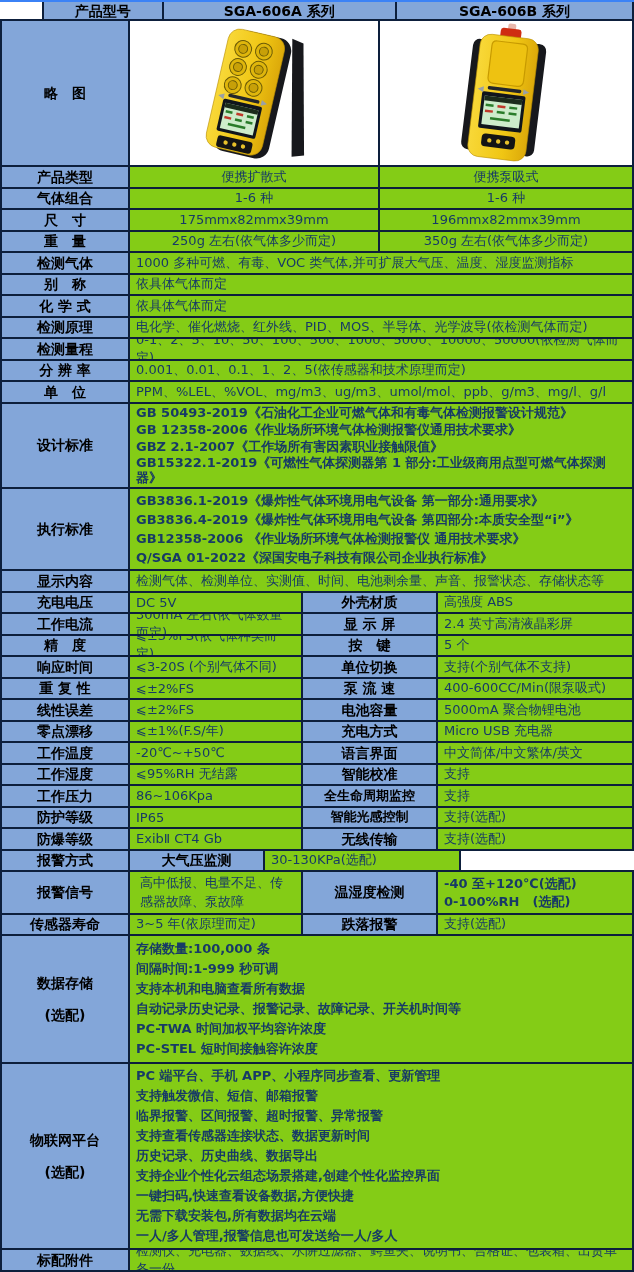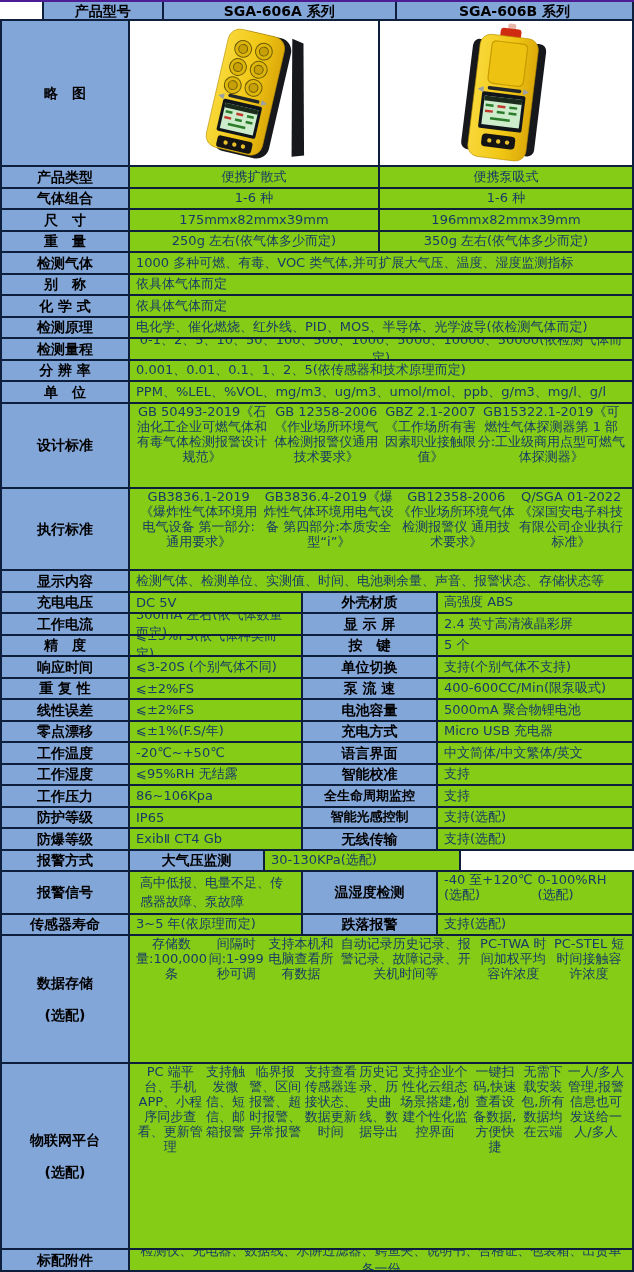--- a/index.html
+++ b/index.html
@@ -1,29 +1,29 @@
 <!DOCTYPE html>
 <html lang="zh"><head>
 <meta charset="utf-8">
 <style>
   * { box-sizing: border-box; margin: 0; padding: 0; }
   html,body { background:#ffffff; }
   body { font-family:"DejaVu Sans","Liberation Sans",sans-serif; }
 
   .sheet { width:634px; }
   .row  { display:flex; border-bottom:2px solid #0d1f3c; }
-  .row:first-child { border-top:2px solid #4c1d95;padding-left:42px; }
+  .row:first-child { border-top:2px solid #3b82f6;padding-left:42px; }
   .c { border-right:2px solid #0d1f3c; display:flex; align-items:center; overflow:hidden; }
   .c:first-child { border-left:2px solid #0d1f3c; }
 
   
   .w-lab  { width:130px; }
   .w-a    { width:250px; }
   .w-b    { width:254px; }
-  .w-span { width:504px;text-align:center; }
+  .w-span { width:504px; }
   .w-q2   { width:173px; }
   .w-q3   { width:135px; }
   .w-q4   { width:196px; }
 
   
   .hH    { height:21px; }
   .hImg  { height:146px; }
   .h1    { height:21.5px; }
   .hDes  { height:85.5px; }
   .hExe  { height:82px; }
@@ -33,21 +33,21 @@
   .hAcc  { height:22px; }
 
   .lab { background:#83a6d9; color:#000000; font-weight:bold; font-size:14px;
          justify-content:center; text-align:center; line-height:16px; }
   .lab.small { font-size:13px; }
   .lab .two-line { display:flex; flex-direction:column; gap:16px; }
   .val { background:#84cc16; color:#173a66; font-size:13px; }
   .cen { justify-content:center; text-align:center; }
   .lft { justify-content:flex-start; padding:0 6px; }
   .wrap2 { line-height:19px; padding:2px 10px; }
-  .col { justify-content:space-evenly; align-items:stretch; padding:0 6px; }
+  .col { flex-direction:column; justify-content:space-evenly; align-items:stretch; padding:0 6px;font-weight:bold; }
   .col > div { line-height:15px; }
   .img { background:#ffffff; justify-content:center; }
   svg { display:block; }
 </style>
 </head>
 <body>
 
 <div class="sheet">
 
   <div class="row hH">

